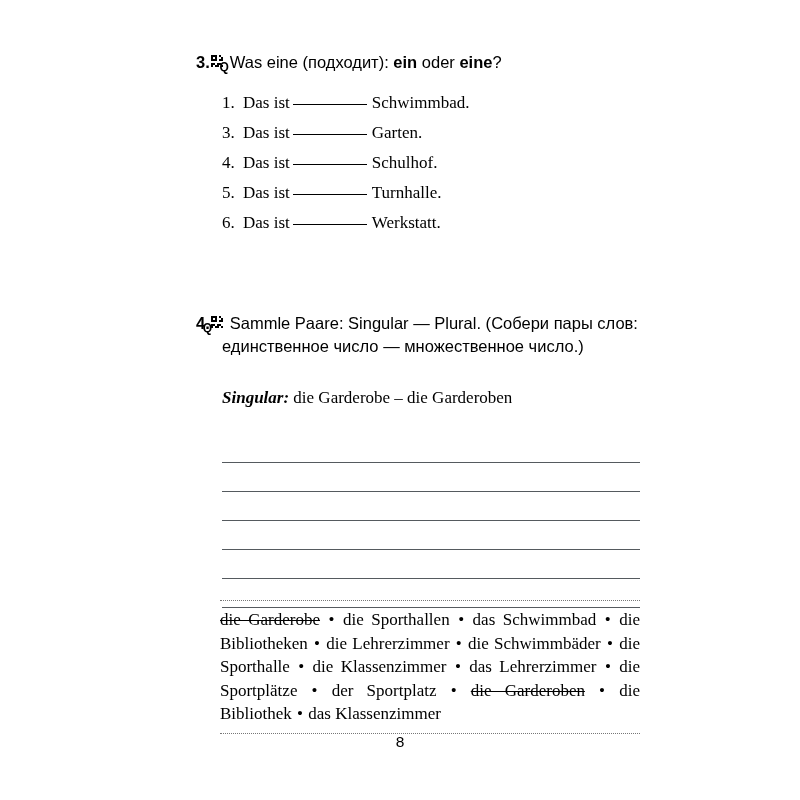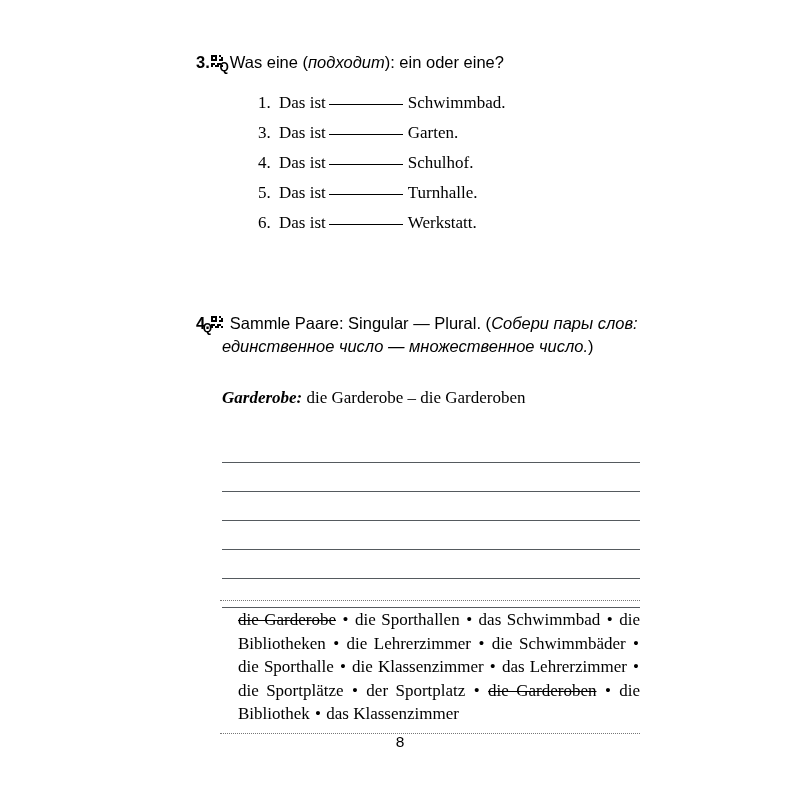--- a/index.html
+++ b/index.html
@@ -66,36 +66,35 @@
     position: absolute;
     right: -1px;
     bottom: -3px;
     font-family: "Liberation Sans", "DejaVu Sans", sans-serif;
     font-weight: bold;
     font-size: 12px;
     line-height: 12px;
     letter-spacing: 0;
   }
 
-  .b { font-weight: normal; }
-  .i { font-style: italic; }
+  .b { font-weight: bold; }
+  .i { }
 
   
   .num-list {
     position: absolute;
     left: 222px;
     top: 88px;
   }
   .num-item {
     position: relative;
     height: 30px;
     font-size: 17px;
     line-height: 30px;
     white-space: nowrap;
-    margin-left: 36px;
   }
   .num-item .idx {
     display: inline-block;
     width: 21px;
   }
   .blank-rule {
     display: inline-block;
     width: 74px;
     border-bottom: 1.4px solid #000;
     height: 0;
@@ -150,21 +149,20 @@
     border-top: 1.3px dotted #777;
     border-bottom: 1.3px dotted #777;
     padding: 7px 0 7px 0;
   }
   .wordbank-text {
     font-size: 17px;
     line-height: 23.5px;
     text-align: justify;
     text-justify: inter-word;
     hyphens: manual;
-    margin-left: 18px;
   }
   .strike {
     text-decoration: line-through;
     text-decoration-thickness: 1px;
   }
   .sep {
     padding: 0 1px;
   }
 
   
@@ -241,21 +239,21 @@
           <i style="left: 0px; top: 10px;"></i>
           <i style="left: 4px; top: 10px;"></i>
           <i style="left: 6px; top: 10px;"></i>
           <i style="left: 10px; top: 10px;"></i>
         </span>
          <span class="qletter">Q</span>
        </span><span>Sammle Paare: Singular — Plural. (</span><span class="i">Собери пары слов: единственное число — множественное число.</span><span>)</span>
   </div>
 
   <div class="beispiel">
-    <span class="lbl">Garderobe:</span><span> die Garderobe – die Garderoben</span>
+    <span class="lbl">Singular:</span><span> die Garderobe – die Garderoben</span>
   </div>
 
   <div class="write-lines" id="writeLines">
       <div class="write-line"></div>
       <div class="write-line"></div>
       <div class="write-line"></div>
       <div class="write-line"></div>
       <div class="write-line"></div>
       <div class="write-line"></div>
     </div>

